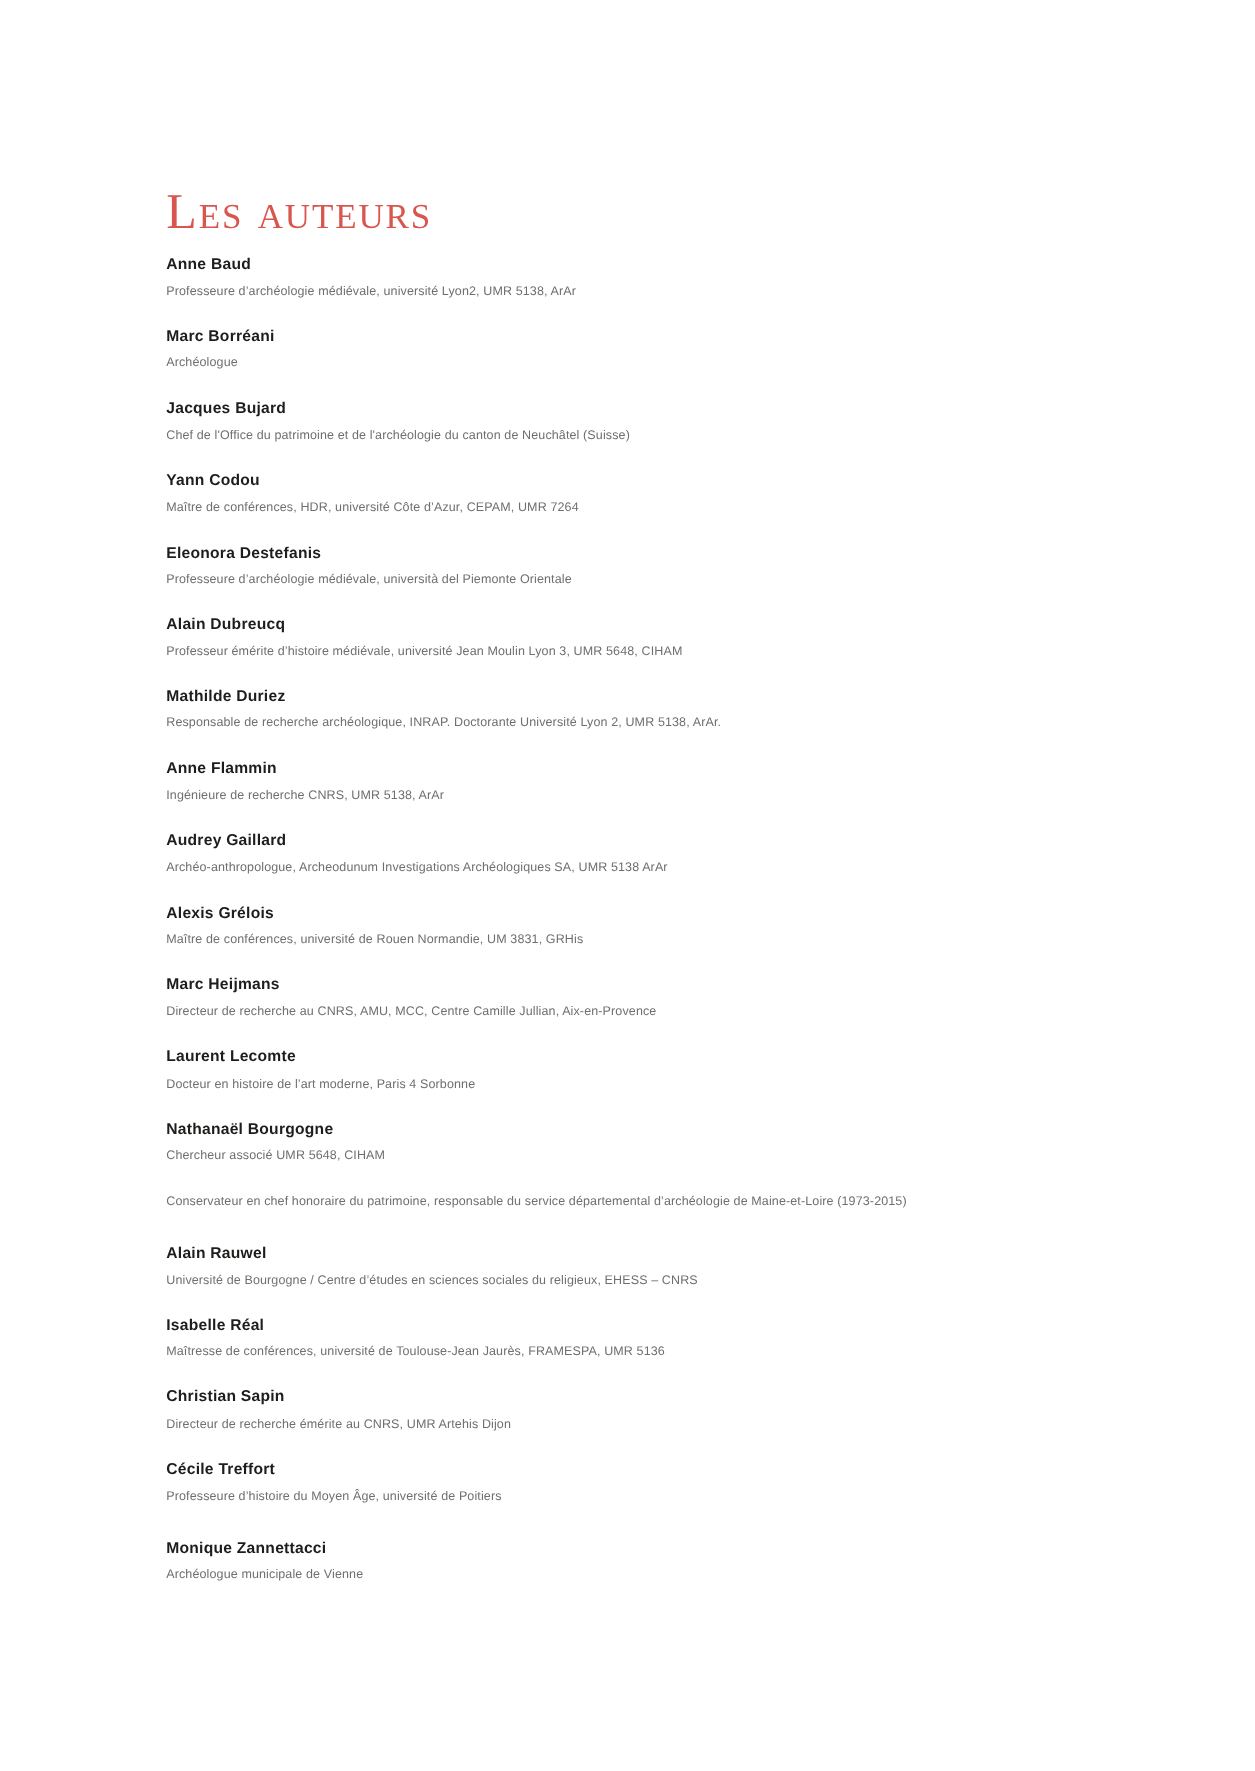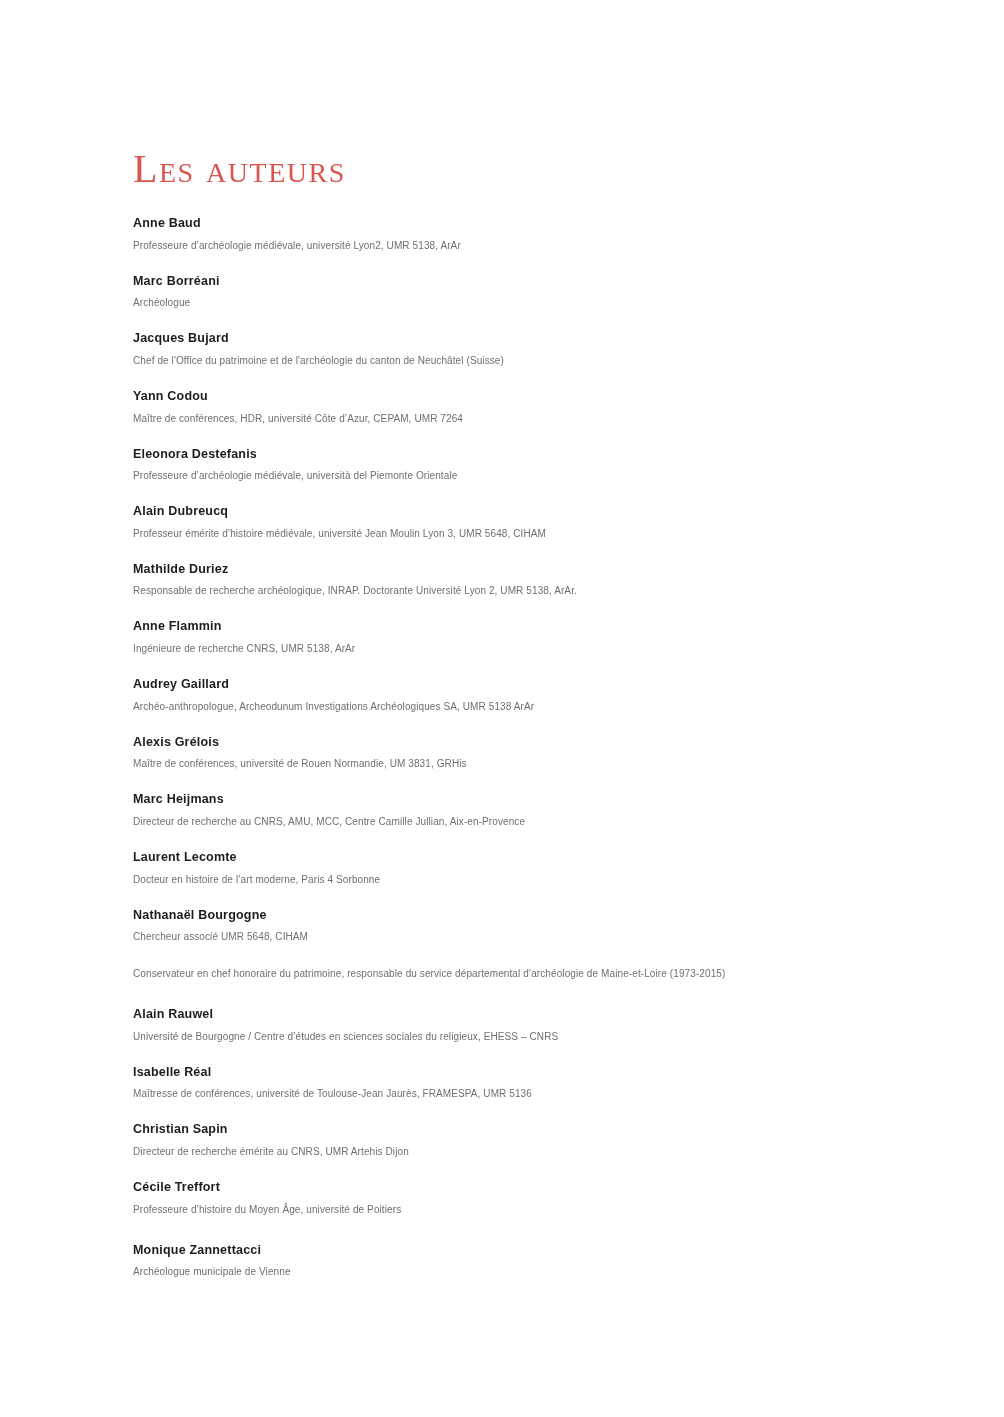--- a/index.html
+++ b/index.html
@@ -31,21 +31,21 @@
     font-size: 40px;
     font-variant: small-caps;
     letter-spacing: 1.5px;
     color: #d9564f;
     font-weight: 400;
     white-space: nowrap;
   }
   .authors-list {
     position: absolute;
     left: 133px;
-    top: 216px;
+    top: 204px;
     width: 760px;
   }
   .author-entry {
     margin-bottom: 20px;
   }
   .author-name {
     font-family: "Liberation Sans", sans-serif;
     font-size: 12.5px;
     font-weight: bold;
     color: #1d1d1b;

